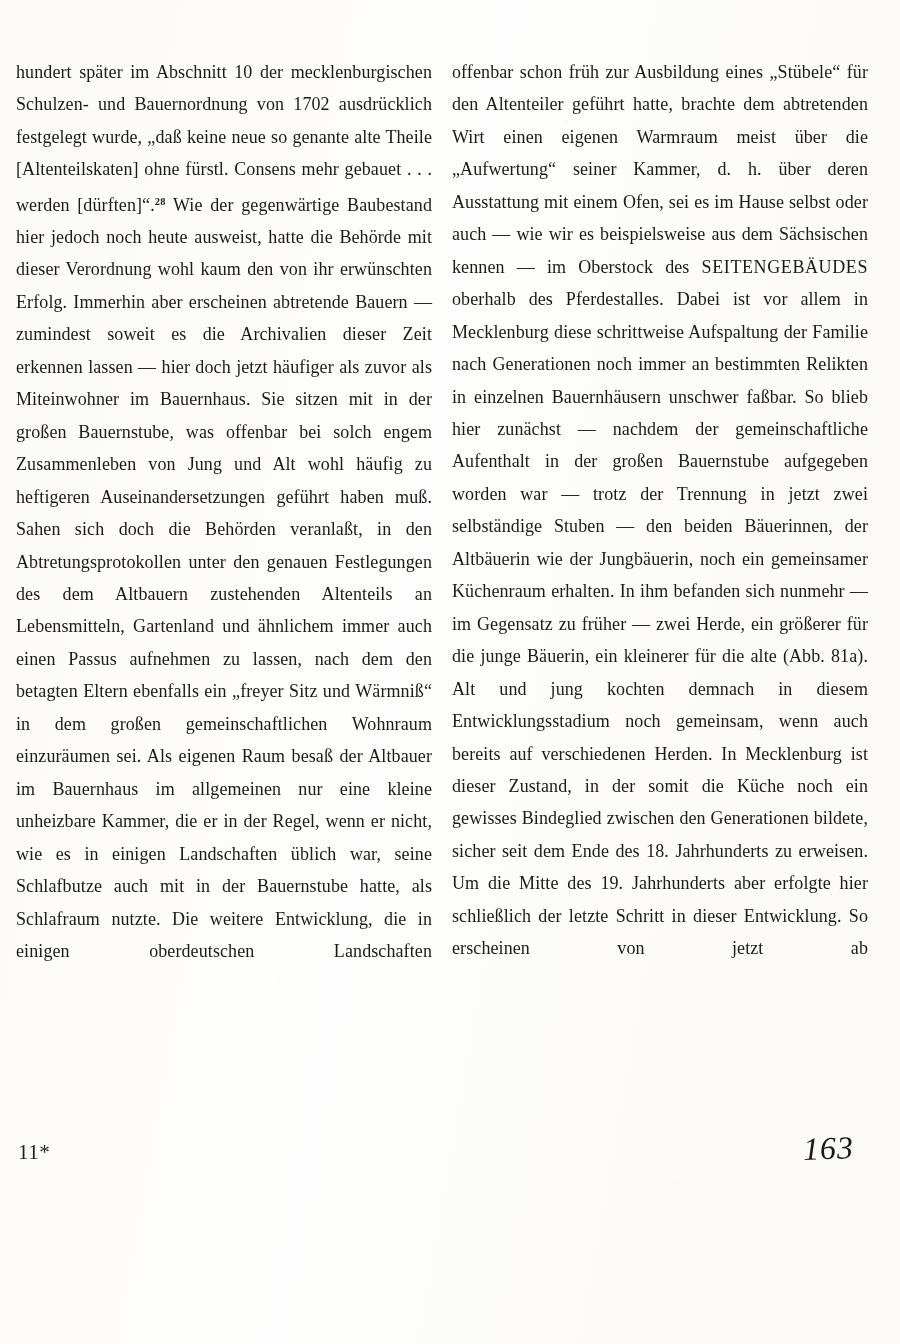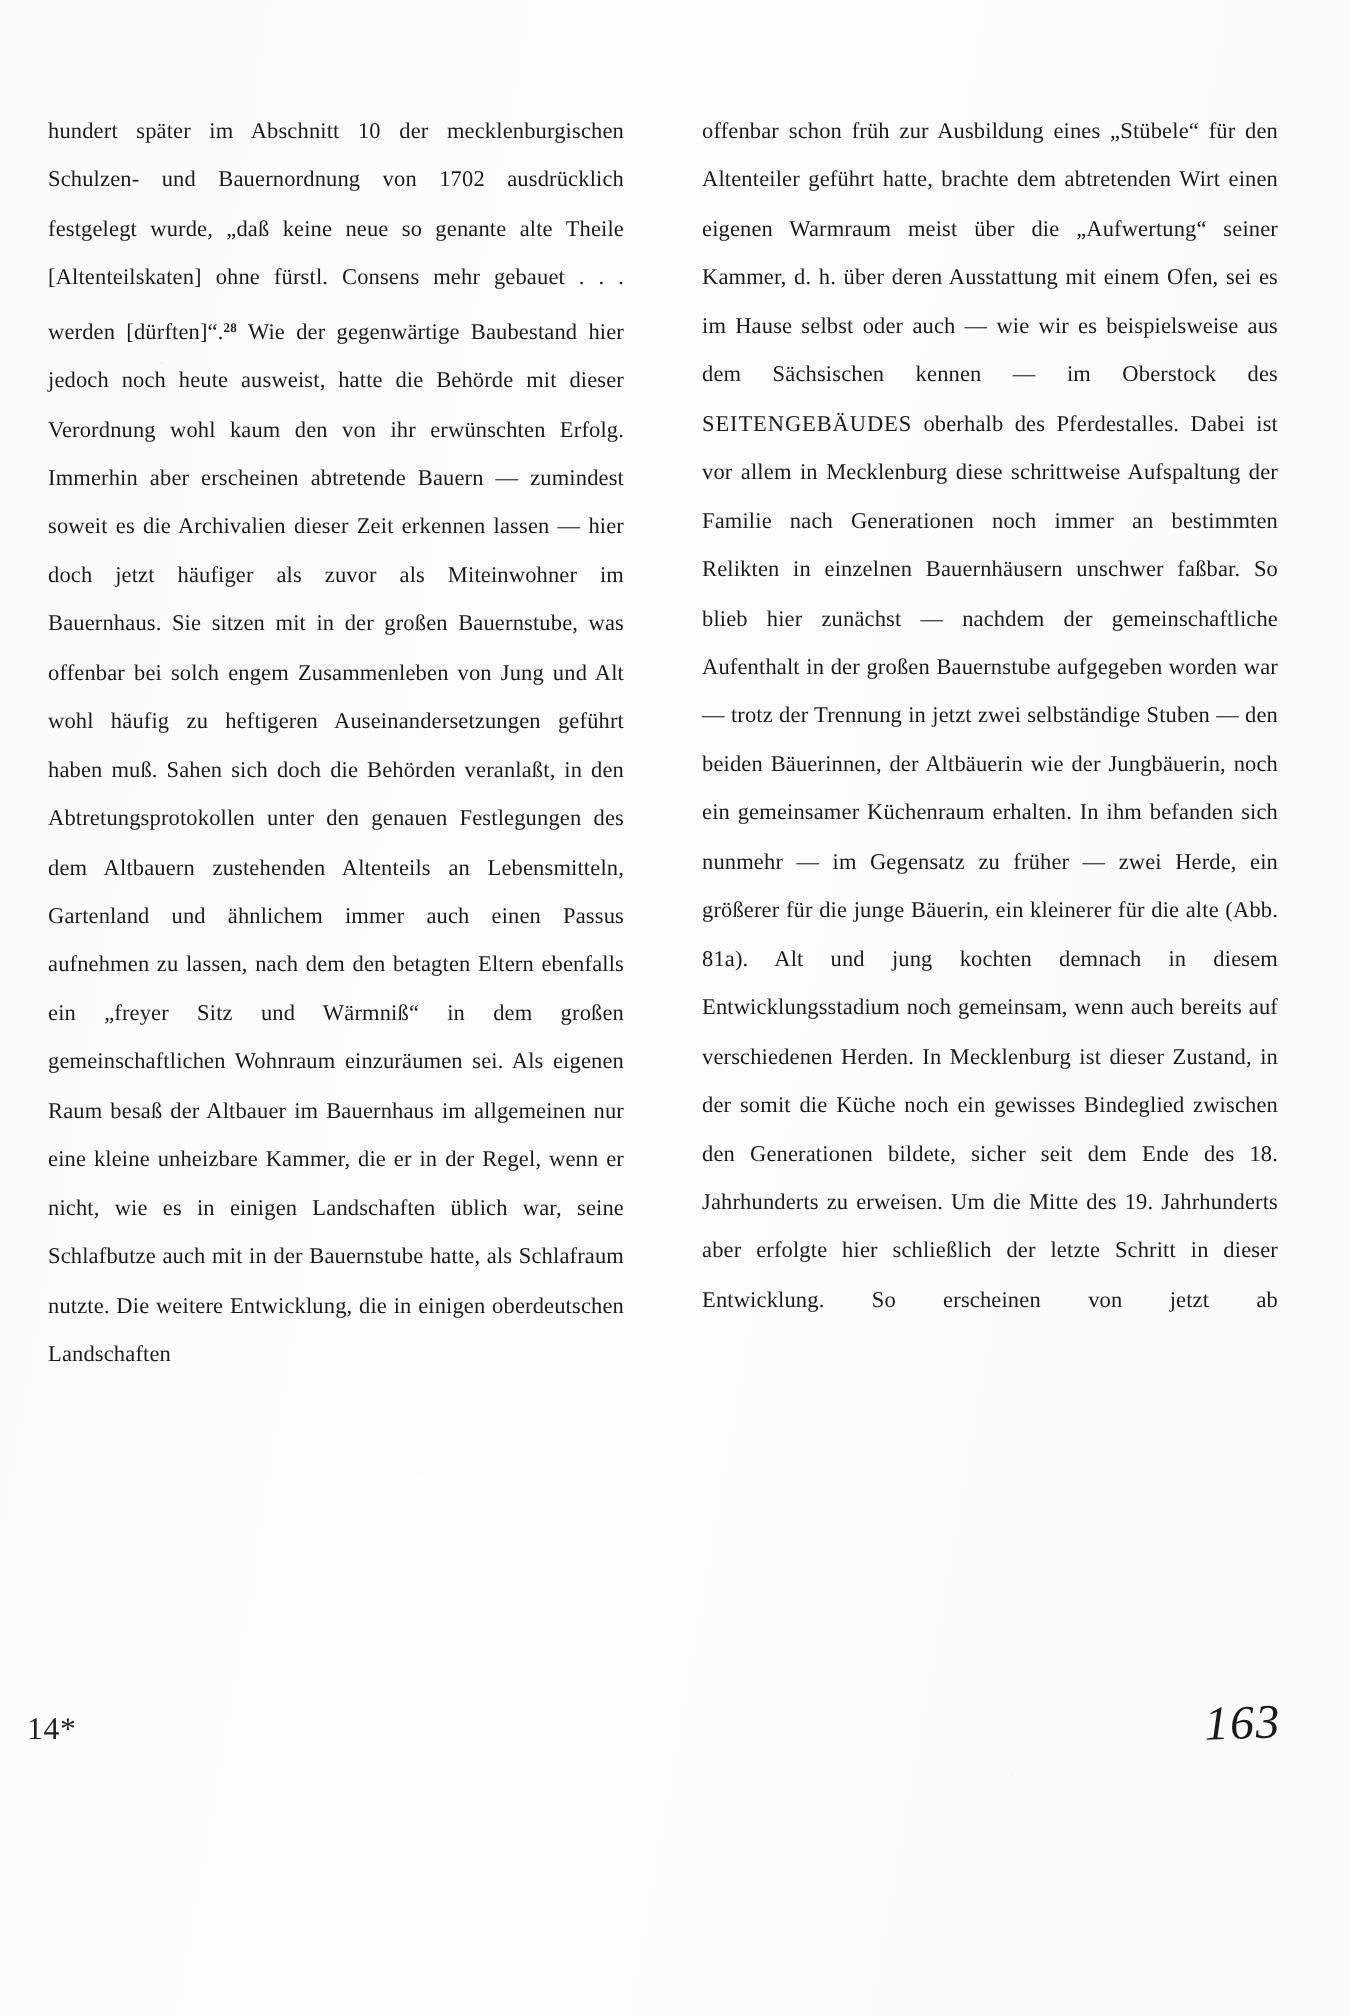--- a/index.html
+++ b/index.html
@@ -35,24 +35,24 @@
     left: 16px;
     top: 56px;
     width: 852px;
     display: flex;
     gap: 20px;
   }
   .col {
     width: 416px;
   }
   .col p {
-    margin: 16px;
+    margin: 0;
     text-align: justify;
     text-align-last: justify;
-    font-size: 15px;
+    font-size: 18px;
     line-height: 32.45px;
     letter-spacing: 0.1px;
     word-spacing: 0.3px;
     hyphens: none;
   }
   sup.fn {
     font-size: 0.58em;
     vertical-align: 0.55em;
     font-weight: bold;
     letter-spacing: 0.2px;
@@ -101,17 +101,17 @@
       <p><span>hundert später im Abschnitt 10 der mecklenburgischen Schulzen- und Bauernordnung von 1702 ausdrücklich festgelegt wurde, „daß keine neue so genante alte Theile [Altenteilskaten] ohne fürstl. Consens mehr gebauet . . . werden [dürften]“.</span><sup class="fn">28</sup><span> Wie der gegenwärtige Baubestand hier jedoch noch heute ausweist, hatte die Behörde mit dieser Verordnung wohl kaum den von ihr erwünschten Erfolg. Immerhin aber erscheinen abtretende Bauern — zumindest soweit es die Archivalien dieser Zeit erkennen lassen — hier doch jetzt häufiger als zuvor als Miteinwohner im Bauernhaus. Sie sitzen mit in der großen Bauernstube, was offenbar bei solch engem Zusammenleben von Jung und Alt wohl häufig zu heftigeren Auseinandersetzungen geführt haben muß. Sahen sich doch die Behörden veranlaßt, in den Abtretungsprotokollen unter den genauen Festlegungen des dem Altbauern zustehenden Altenteils an Lebensmitteln, Gartenland und ähnlichem immer auch einen Passus aufnehmen zu lassen, nach dem den betagten Eltern ebenfalls ein „freyer Sitz und Wärmniß“ in dem großen gemeinschaftlichen Wohnraum einzuräumen sei. Als eigenen Raum besaß der Altbauer im Bauernhaus im allgemeinen nur eine kleine unheizbare Kammer, die er in der Regel, wenn er nicht, wie es in einigen Landschaften üblich war, seine Schlafbutze auch mit in der Bauernstube hatte, als Schlafraum nutzte. Die weitere Entwicklung, die in einigen oberdeutschen Landschaften</span></p>
     </div>
 
     <div class="col">
       <p><span>offenbar schon früh zur Ausbildung eines „Stübele“ für den Altenteiler geführt hatte, brachte dem abtretenden Wirt einen eigenen Warmraum meist über die „Aufwertung“ seiner Kammer, d. h. über deren Ausstattung mit einem Ofen, sei es im Hause selbst oder auch — wie wir es beispielsweise aus dem Sächsischen kennen — im Oberstock des </span><span class="smallcaps">SEITENGEBÄUDES</span><span> oberhalb des Pferdestalles. Dabei ist vor allem in Mecklenburg diese schrittweise Aufspaltung der Familie nach Generationen noch immer an bestimmten Relikten in einzelnen Bauernhäusern unschwer faßbar. So blieb hier zunächst — nachdem der gemeinschaftliche Aufenthalt in der großen Bauernstube aufgegeben worden war — trotz der Trennung in jetzt zwei selbständige Stuben — den beiden Bäuerinnen, der Altbäuerin wie der Jungbäuerin, noch ein gemeinsamer Küchenraum erhalten. In ihm befanden sich nunmehr — im Gegensatz zu früher — zwei Herde, ein größerer für die junge Bäuerin, ein kleinerer für die alte (Abb. 81a). Alt und jung kochten demnach in diesem Entwicklungsstadium noch gemeinsam, wenn auch bereits auf verschiedenen Herden. In Mecklenburg ist dieser Zustand, in der somit die Küche noch ein gewisses Bindeglied zwischen den Generationen bildete, sicher seit dem Ende des 18. Jahrhunderts zu erweisen. Um die Mitte des 19. Jahrhunderts aber erfolgte hier schließlich der letzte Schritt in dieser Entwicklung. So erscheinen von jetzt ab</span></p>
     </div>
 
   </div>
 
   <div class="footer">
-    <div class="signature-mark">14*</div>
+    <div class="signature-mark">11*</div>
     <div class="folio">163</div>
   </div>
 
 </div>
 
 </body></html>

